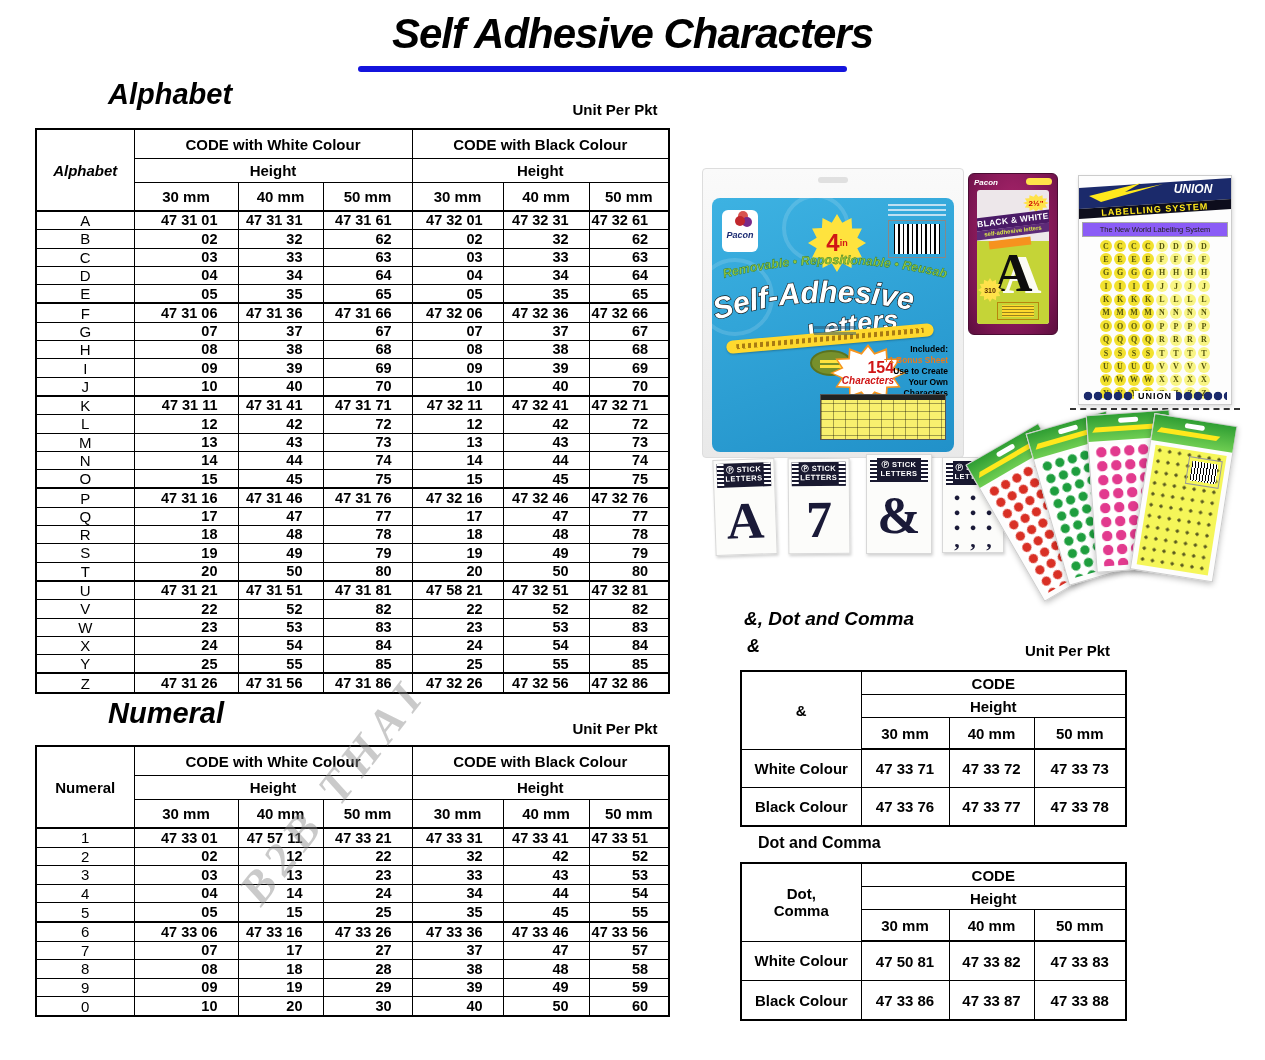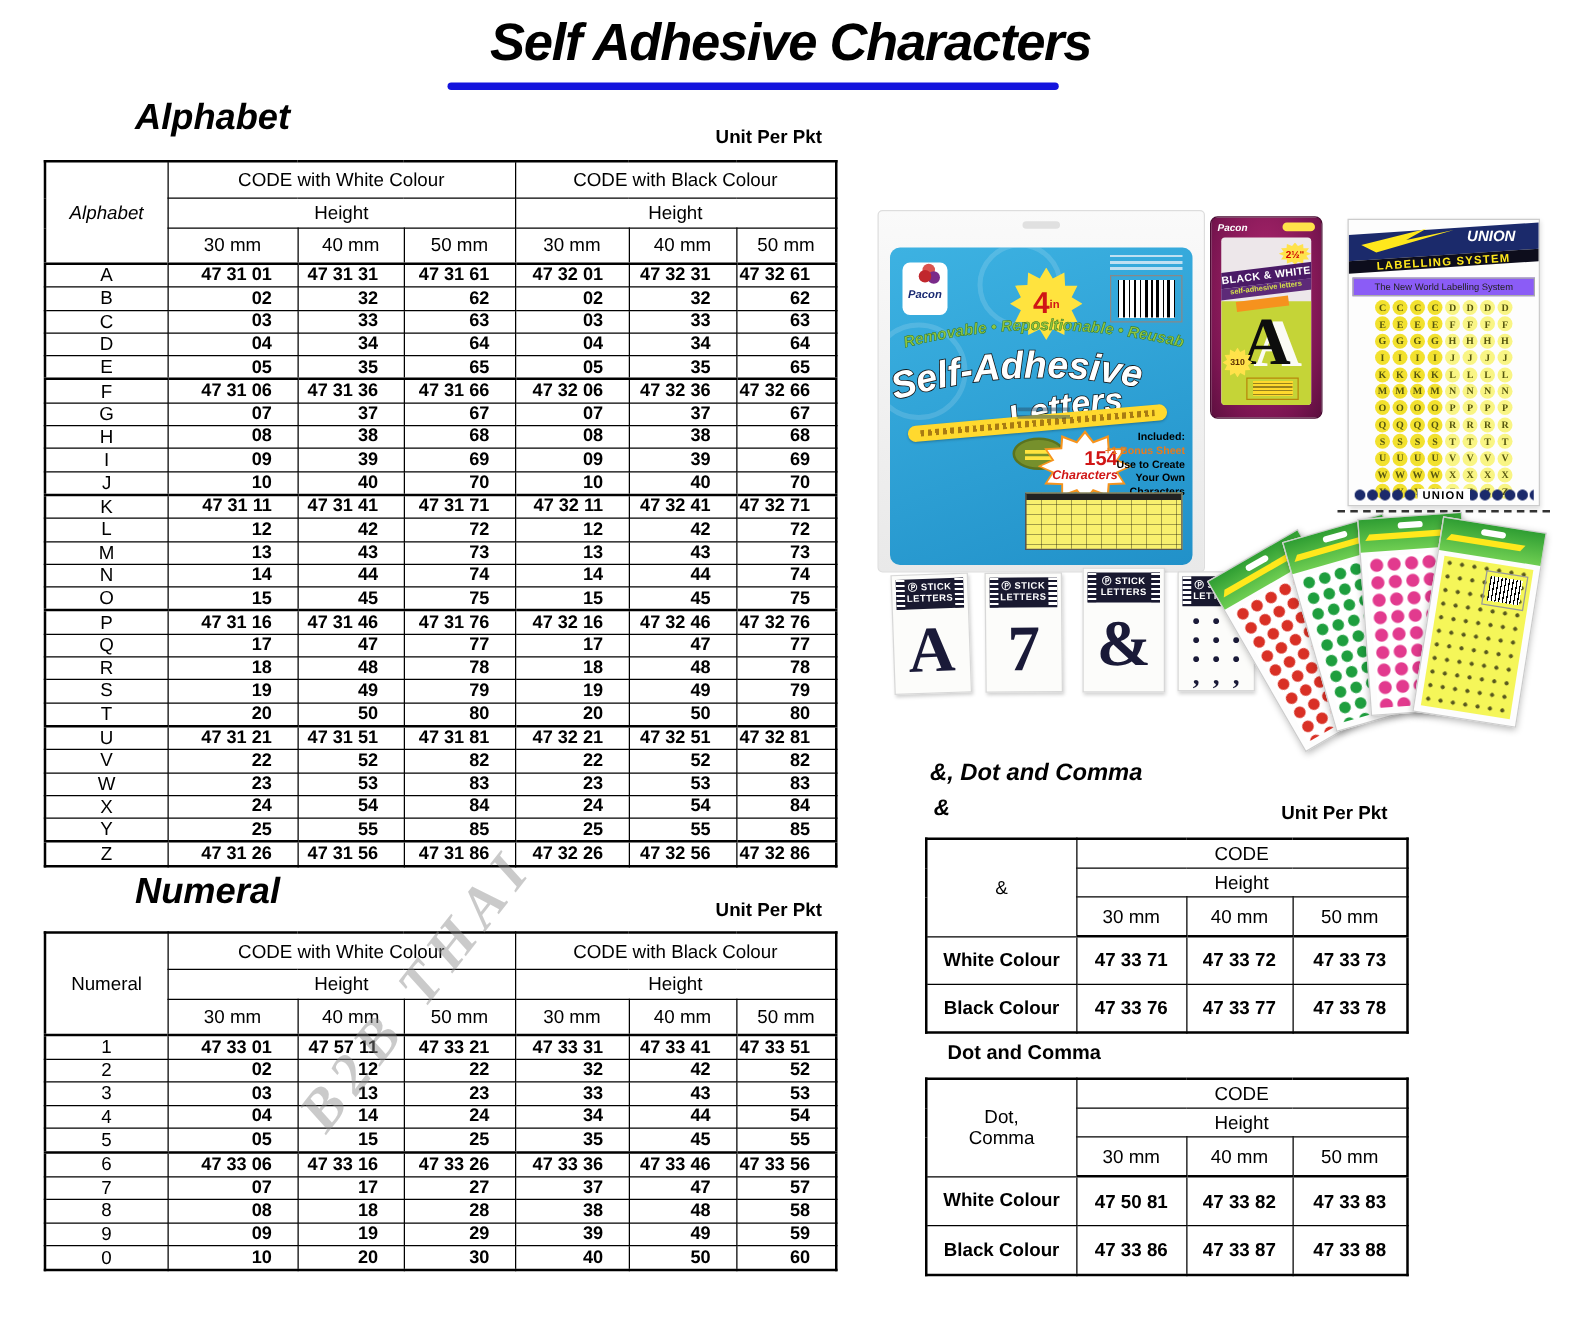--- a/index.html
+++ b/index.html
@@ -16,39 +16,39 @@
   .unit-label{font-size:15px;font-weight:bold;width:150px;text-align:center;}
   #alphabet-unit{left:540px;top:101px;}
   #numeral-unit{left:540px;top:720px;}
 
   
   table{border-collapse:collapse;table-layout:fixed;}
   .big-table{width:633px;border:2px solid #000;}
   #alphabet-table{left:35px;top:128px;}
   #numeral-table{left:35px;top:745px;}
   .big-table th,.big-table td{border:1px solid #000;padding:0;}
-  .big-table thead th{font-size:15px;font-weight:normal;}
+  .big-table thead th{font-size:15px;font-weight:bold;}
   .big-table thead tr:nth-child(1) th{height:28px;}
   .big-table thead tr:nth-child(2) th{height:23px;}
   .big-table thead tr:nth-child(3) th{height:27px;}
   .big-table thead tr:last-child th{border-bottom:2px solid #000;}
   .big-table th.corner{font-size:15px;}
   .corner-italic{font-style:italic;}
   .big-table tbody td{font-size:14.5px;font-weight:bold;text-align:right;padding-right:20px;line-height:1;}
   #alphabet-table tbody td{height:17.3px;}
   #numeral-table tbody td{height:17.6px;}
   .big-table tbody tr:first-child td{border-top:2px solid #000;}
   .big-table tbody td:first-child{font-weight:400;font-size:15px;text-align:center;padding-right:0;}
 
   
   .small-table{width:385px;border:2px solid #000;}
   #amp-table{left:740px;top:670px;}
   #dot-table{left:740px;top:862px;}
   .small-table th,.small-table td{border:1px solid #000;padding:0;}
-  .small-table thead th{font-size:15px;font-weight:normal;}
+  .small-table thead th{font-size:15px;font-weight:bold;}
   .small-table thead tr:nth-child(1) th{height:22px;}
   .small-table thead tr:nth-child(2) th{height:22px;}
   .small-table thead tr:nth-child(3) th{height:30px;}
   .small-table thead tr:last-child th{border-bottom:2px solid #000;}
   .small-table tbody td{font-size:15px;font-weight:bold;text-align:center;}
   #amp-table tbody td{height:37px;}
   #dot-table tbody td{height:38px;}
   #amp-heading{left:744px;top:608px;font-size:19px;font-weight:800;font-style:italic;}
   #amp-sub{left:747px;top:636px;font-size:18px;font-weight:800;font-style:italic;}
   #amp-unit{left:970px;top:642px;width:140px;text-align:right;font-size:15px;font-weight:bold;}
@@ -411,21 +411,21 @@
         <td>50</td>
         <td>80</td>
       </tr>
     </tbody>
     <tbody>
       <tr>
         <td>U</td>
         <td>47 31 21</td>
         <td>47 31 51</td>
         <td>47 31 81</td>
-        <td>47 32 21</td>
+        <td>47 58 21</td>
         <td>47 32 51</td>
         <td>47 32 81</td>
       </tr>
       <tr>
         <td>V</td>
         <td>22</td>
         <td>52</td>
         <td>82</td>
         <td>22</td>
         <td>52</td>

